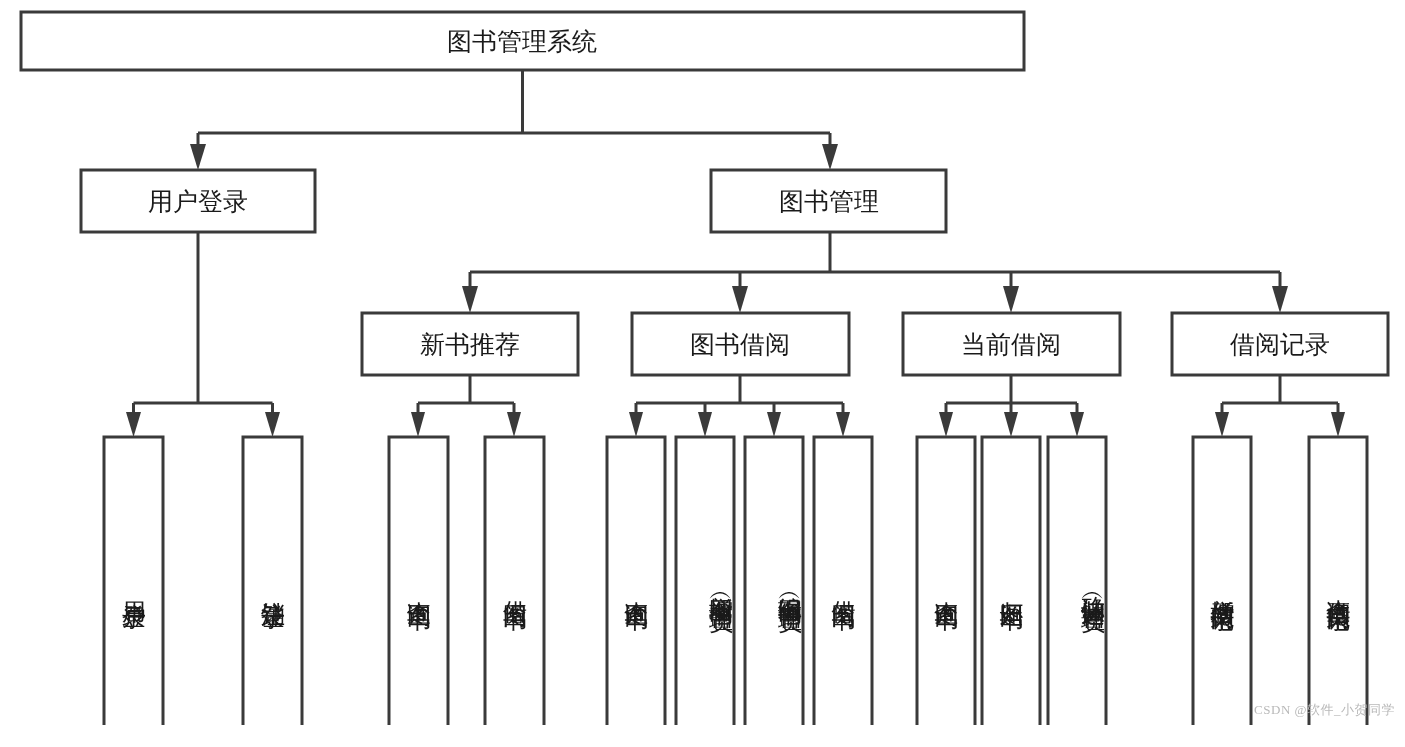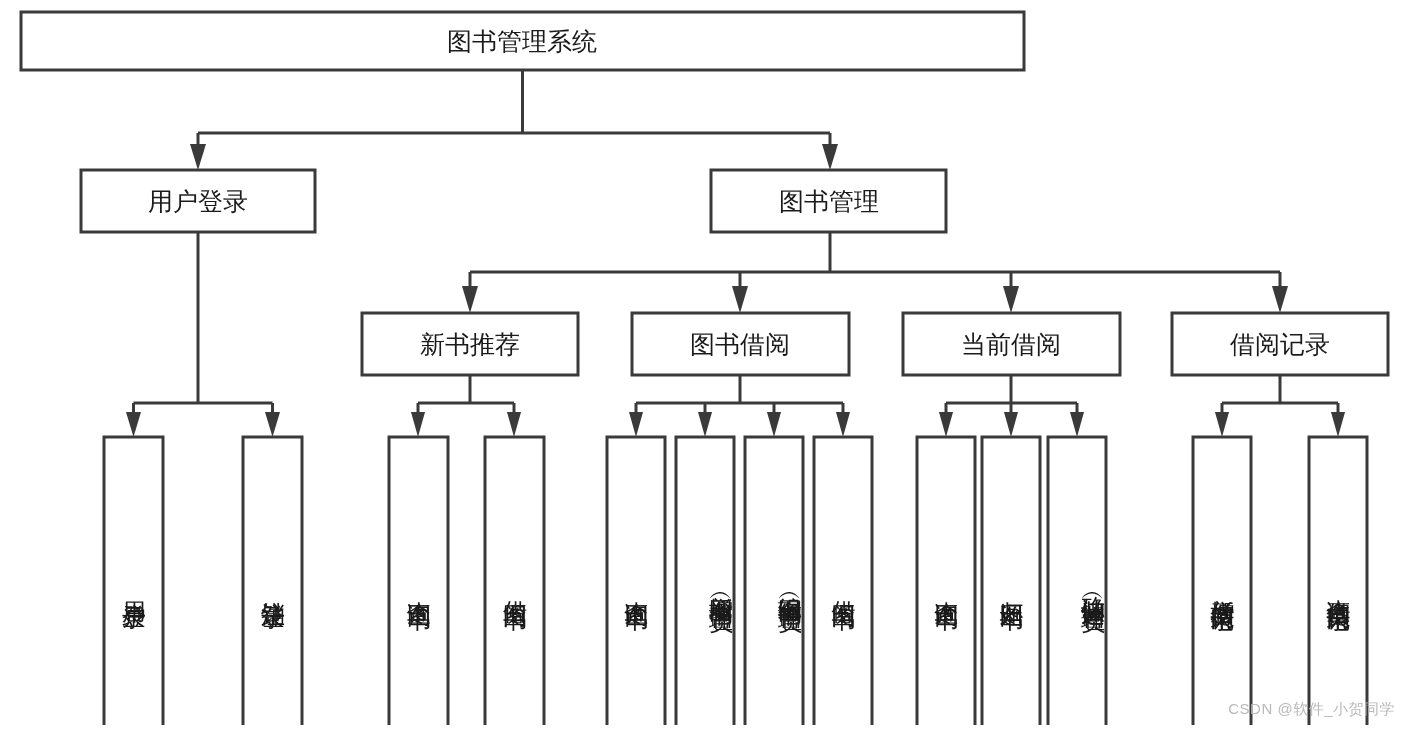--- a/index.html
+++ b/index.html
@@ -57,22 +57,22 @@
     color: #1a1a1a;
     letter-spacing: 2px;
     text-align: center;
     white-space: nowrap;
     pointer-events: none;
   }
   .watermark {
     position: absolute;
     right: 10px;
     bottom: 6px;
-    font-family: Liberation Sans, sans-serif;
-    font-size: 15px;
+    font-family: Liberation Serif, serif;
+    font-size: 13px;
     color: #b9b9b9;
     letter-spacing: 0.5px;
     user-select: none;
   }
 </style>
 </head>
 <body>
 
 <div id="diagram-root">
 

